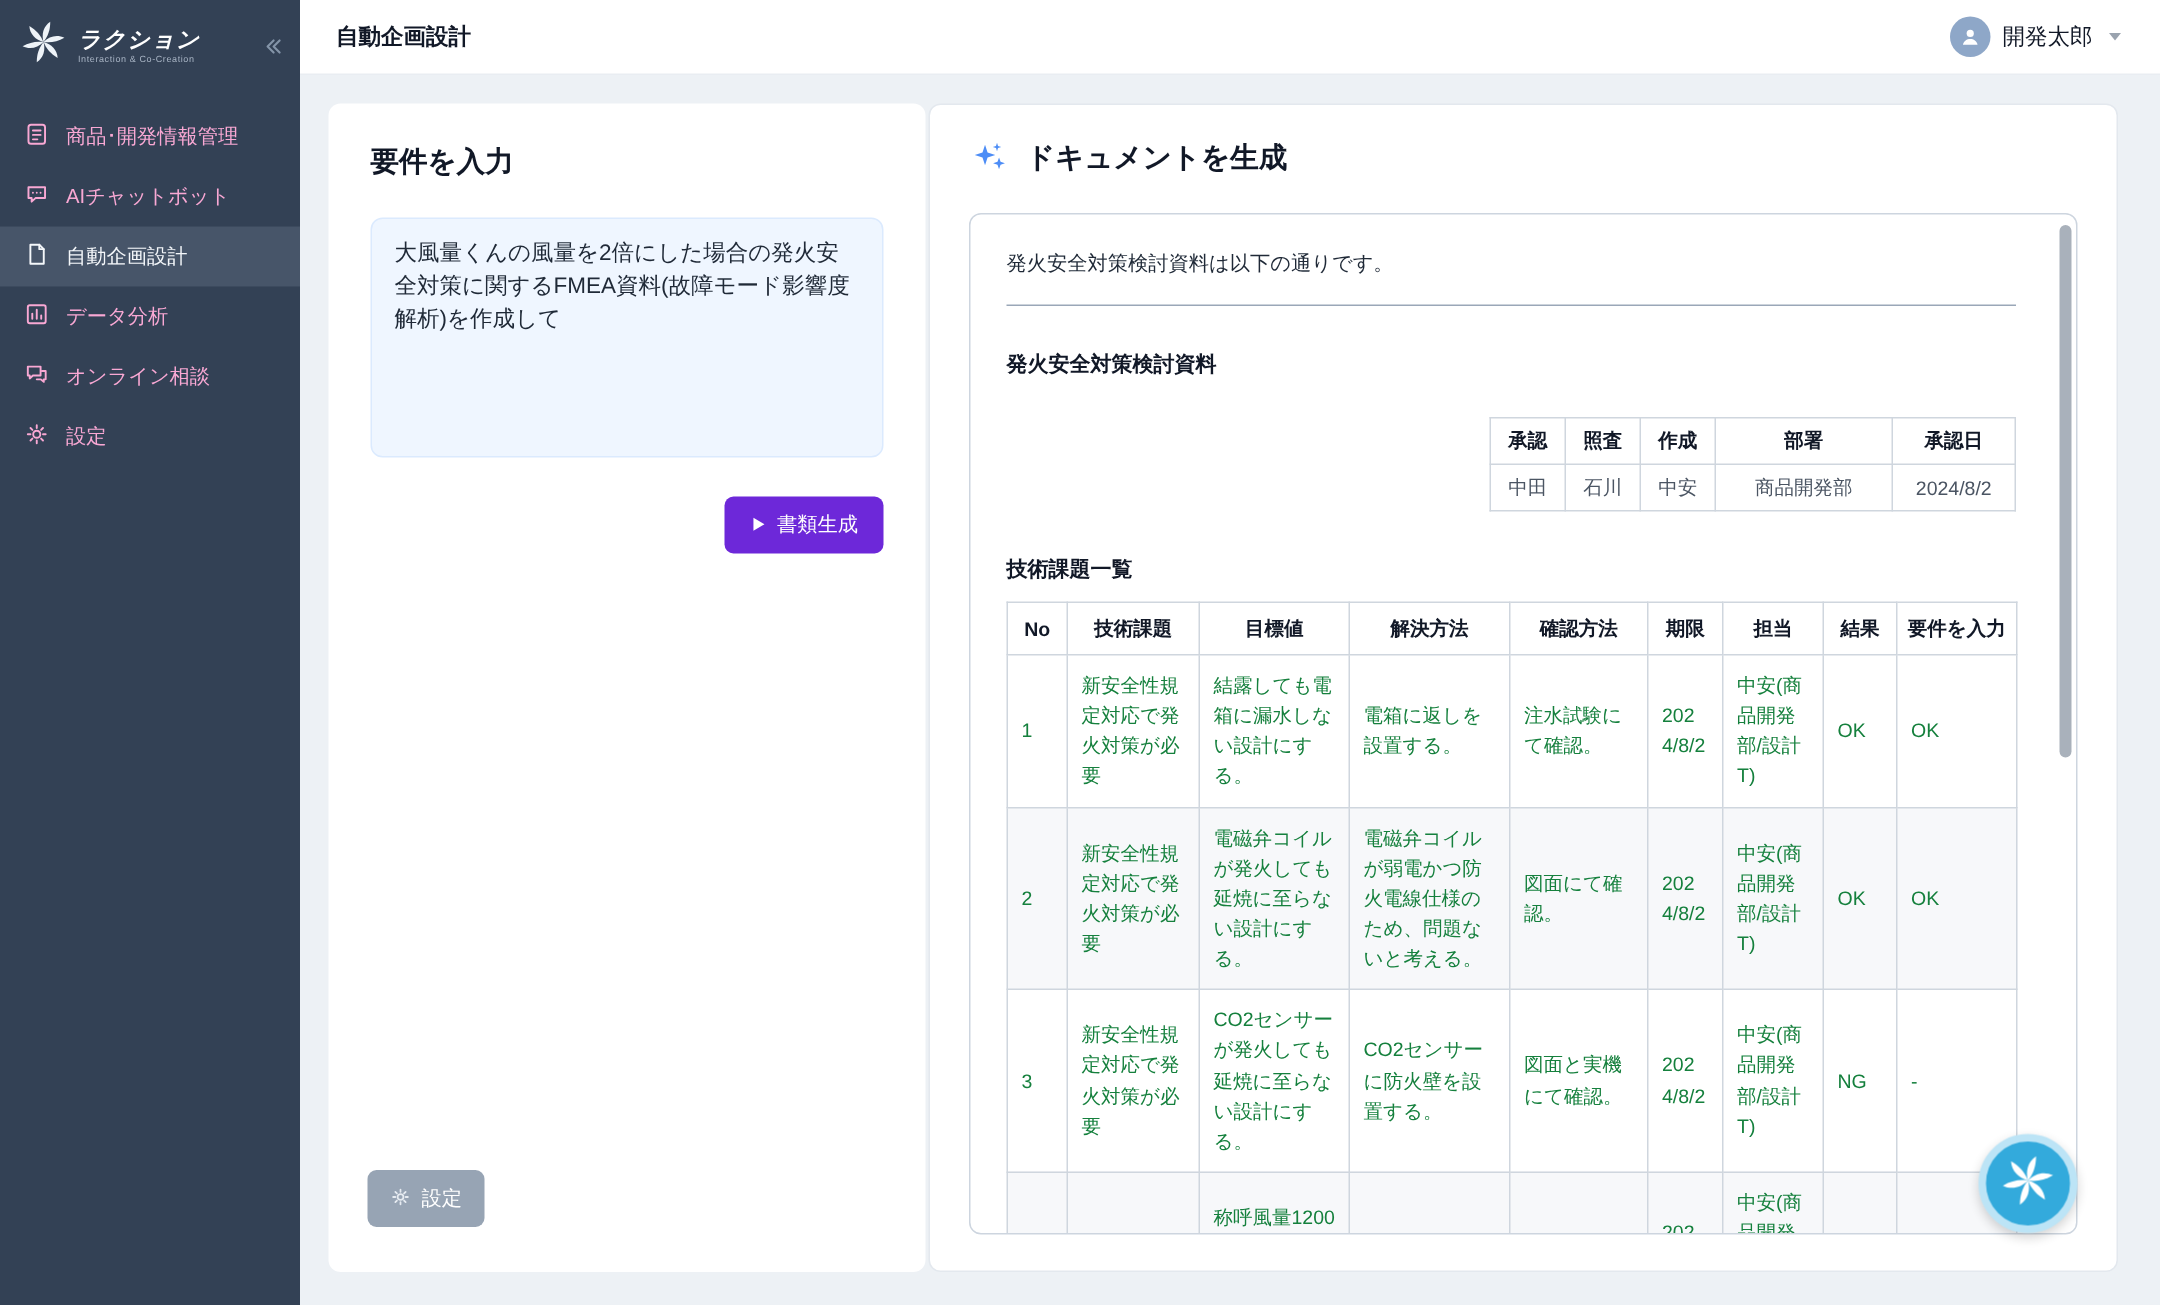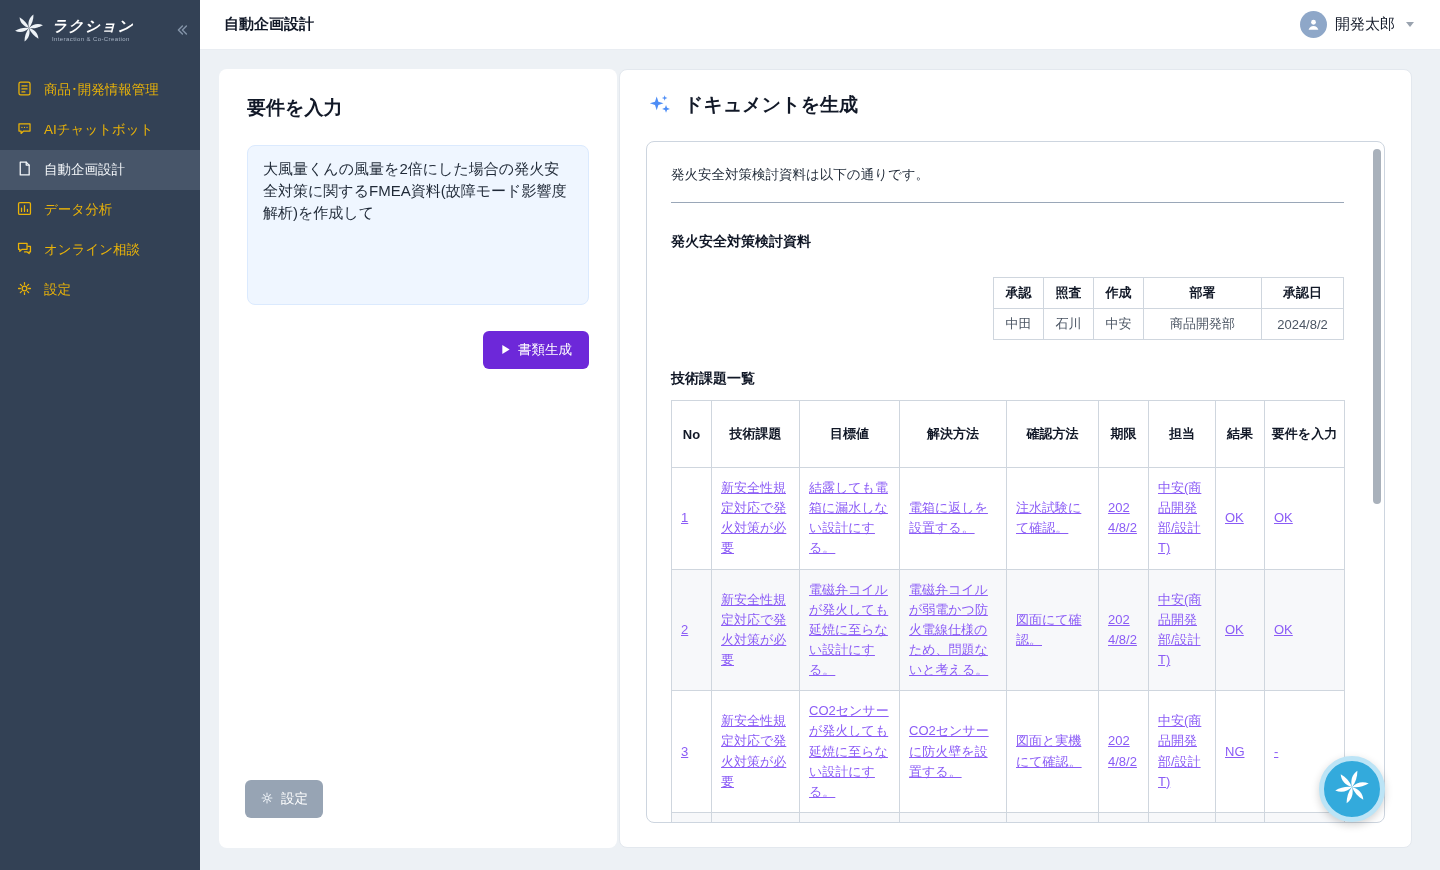--- a/index.html
+++ b/index.html
@@ -8,21 +8,21 @@
 
   
   .sidebar { width:200px; background:#334155; flex-shrink:0; display:flex; flex-direction:column; }
   .logo-row { display:flex; align-items:center; gap:8px; padding:13px 10px 13px 14px; }
   .logo-mark { flex-shrink:0; }
   .logo-text { display:flex; flex-direction:column; line-height:1; }
   .logo-title { font-size:15px; font-weight:bold; font-style:italic; color:#ffffff; letter-spacing:1px; }
   .logo-sub { font-size:6px; color:#a8b4c4; letter-spacing:.4px; margin-top:3px; }
   .collapse-btn { margin-left:auto; cursor:pointer; display:flex; align-items:center; }
   .nav { margin-top:10px; }
-  .nav-item { display:flex; align-items:center; gap:11px; height:40px; padding:0 16px; font-size:13.5px; color:#eab308; cursor:pointer; }
+  .nav-item { display:flex; align-items:center; gap:11px; height:40px; padding:0 16px; font-size:13.5px; color:#f9a8d4; cursor:pointer; }
   .nav-item.active { background:#475569; color:#f4f7fa; }
   .nav-item svg { flex-shrink:0; }
 
   
   .main { flex:1; display:flex; flex-direction:column; min-width:0; }
   .topbar { height:50px; background:#ffffff; display:flex; align-items:center; padding:0 26px 0 24px; border-bottom:1px solid #e9edf2; flex-shrink:0; }
   .topbar-title { font-size:15px; font-weight:600; }
   .user { margin-left:auto; display:flex; align-items:center; gap:8px; cursor:pointer; }
   .avatar { width:27px; height:27px; border-radius:50%; background:#8ea7c8; display:flex; align-items:center; justify-content:center; }
   .user-name { font-size:15px; }
@@ -47,22 +47,22 @@
   .doc-intro { font-size:13.5px; color:#1f2937; }
   .doc-hr { border:none; border-top:1px solid #9aa7b8; margin:18px 0 30px; }
   .doc-h { font-size:14px; font-weight:bold; }
   .approval-table { border-collapse:collapse; table-layout:fixed; margin:26px 0 0 auto; }
   .approval-table th, .approval-table td { border:1px solid #cfd6de; font-size:13px; padding:6px 8px; text-align:center; white-space:nowrap; }
   .approval-table th { font-weight:bold; }
   .approval-table td { color:#4b5563; }
   .issues-heading { margin-top:30px; }
   .issues-table { border-collapse:collapse; table-layout:fixed; width:100%; margin-top:12px; }
   .issues-table th, .issues-table td { border:1px solid #cfd6de; font-size:13px; }
-  .issues-table th { padding:24px 3px; text-align:center; font-weight:bold; }
-  .issues-table td { padding:10px 9px; line-height:1.55; vertical-align:middle; word-break:break-all; color:#8b5cf6;text-decoration:underline; }
+  .issues-table th { padding:8px 3px; text-align:center; font-weight:bold; }
+  .issues-table td { padding:10px 9px; line-height:1.55; vertical-align:middle; word-break:break-all; color:#15803d; }
   .issues-table tbody tr:nth-child(even) { background:#f7f8fa; }
 
   .fake-scrollbar { position:absolute; top:5px; right:3px; bottom:5px; width:8px; }
   .fake-scrollbar .thumb { position:absolute; top:2px; width:8px; height:53%; background:#a9b1bb; border-radius:4px; cursor:pointer; }
 
   
   .fab { position:fixed; right:55px; bottom:48px; width:66px; height:66px; border-radius:50%; background:#33aadc; border:5px solid #bce4f6; display:flex; align-items:center; justify-content:center; cursor:pointer; box-shadow:0 3px 8px rgba(0,0,0,.18); }
 </style>
 </head>
 <body>

